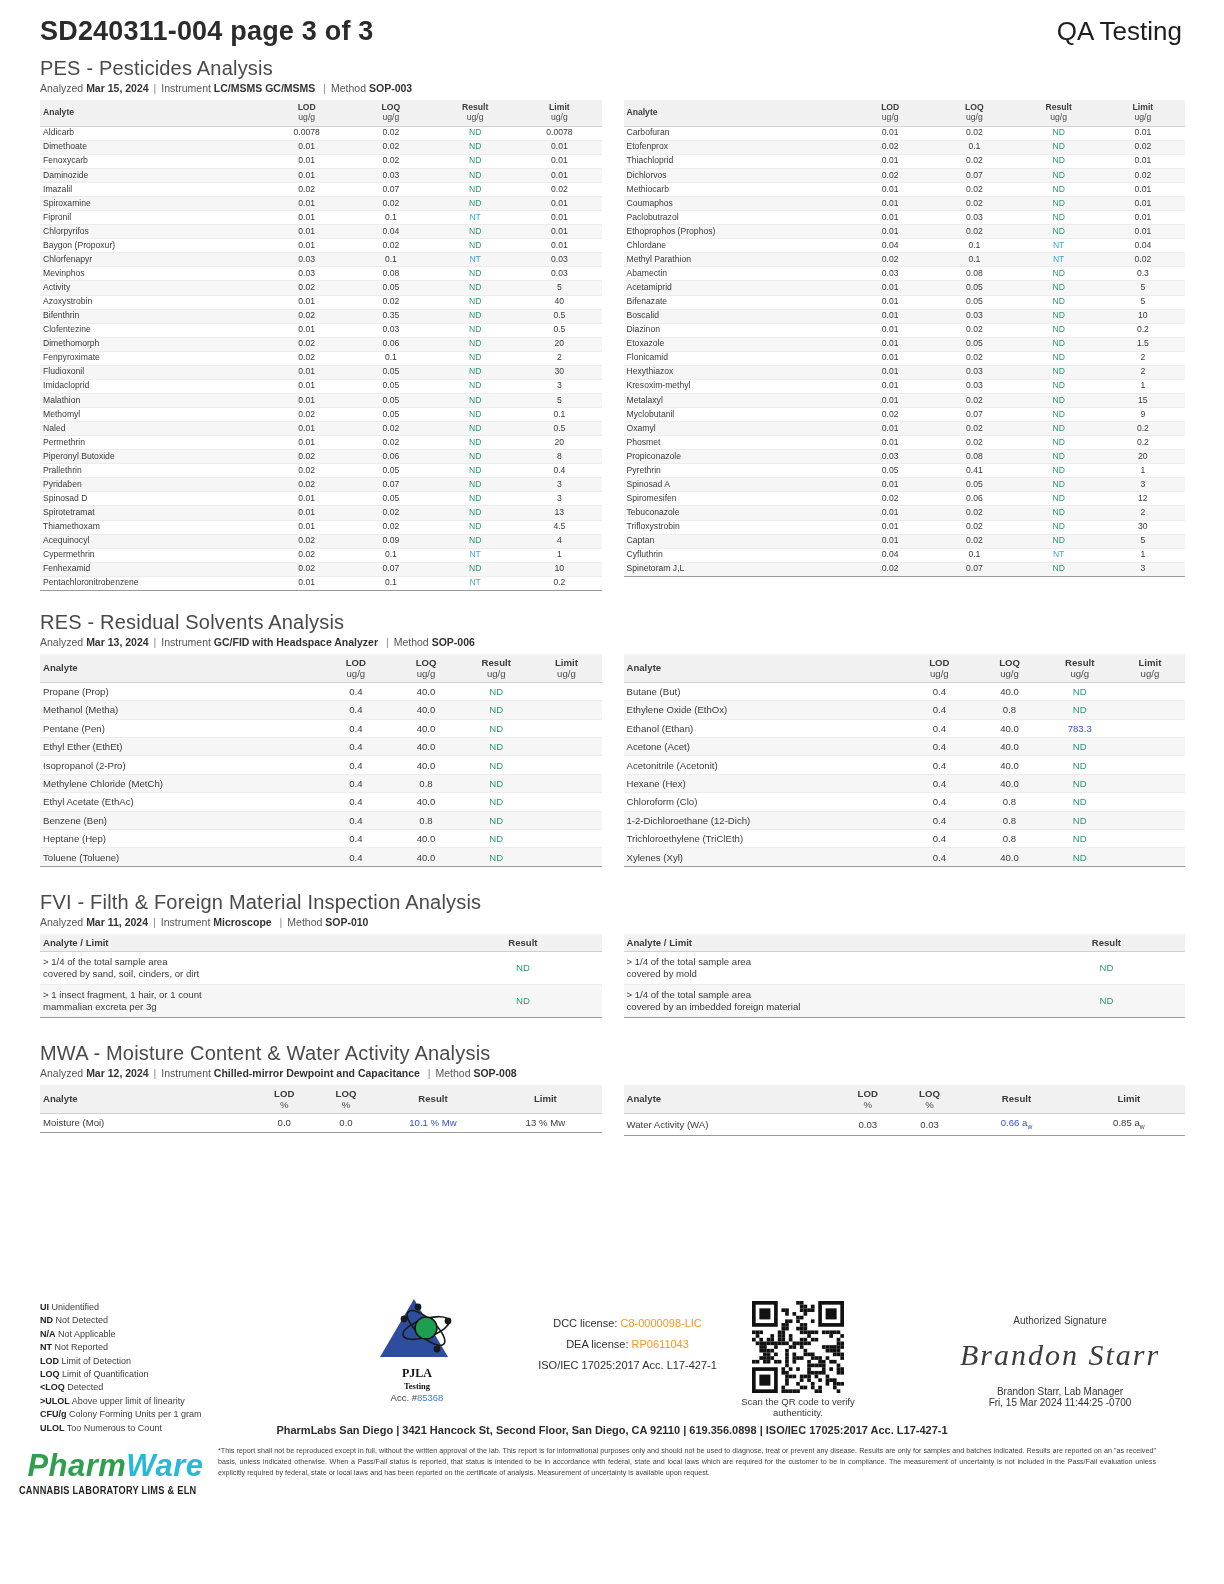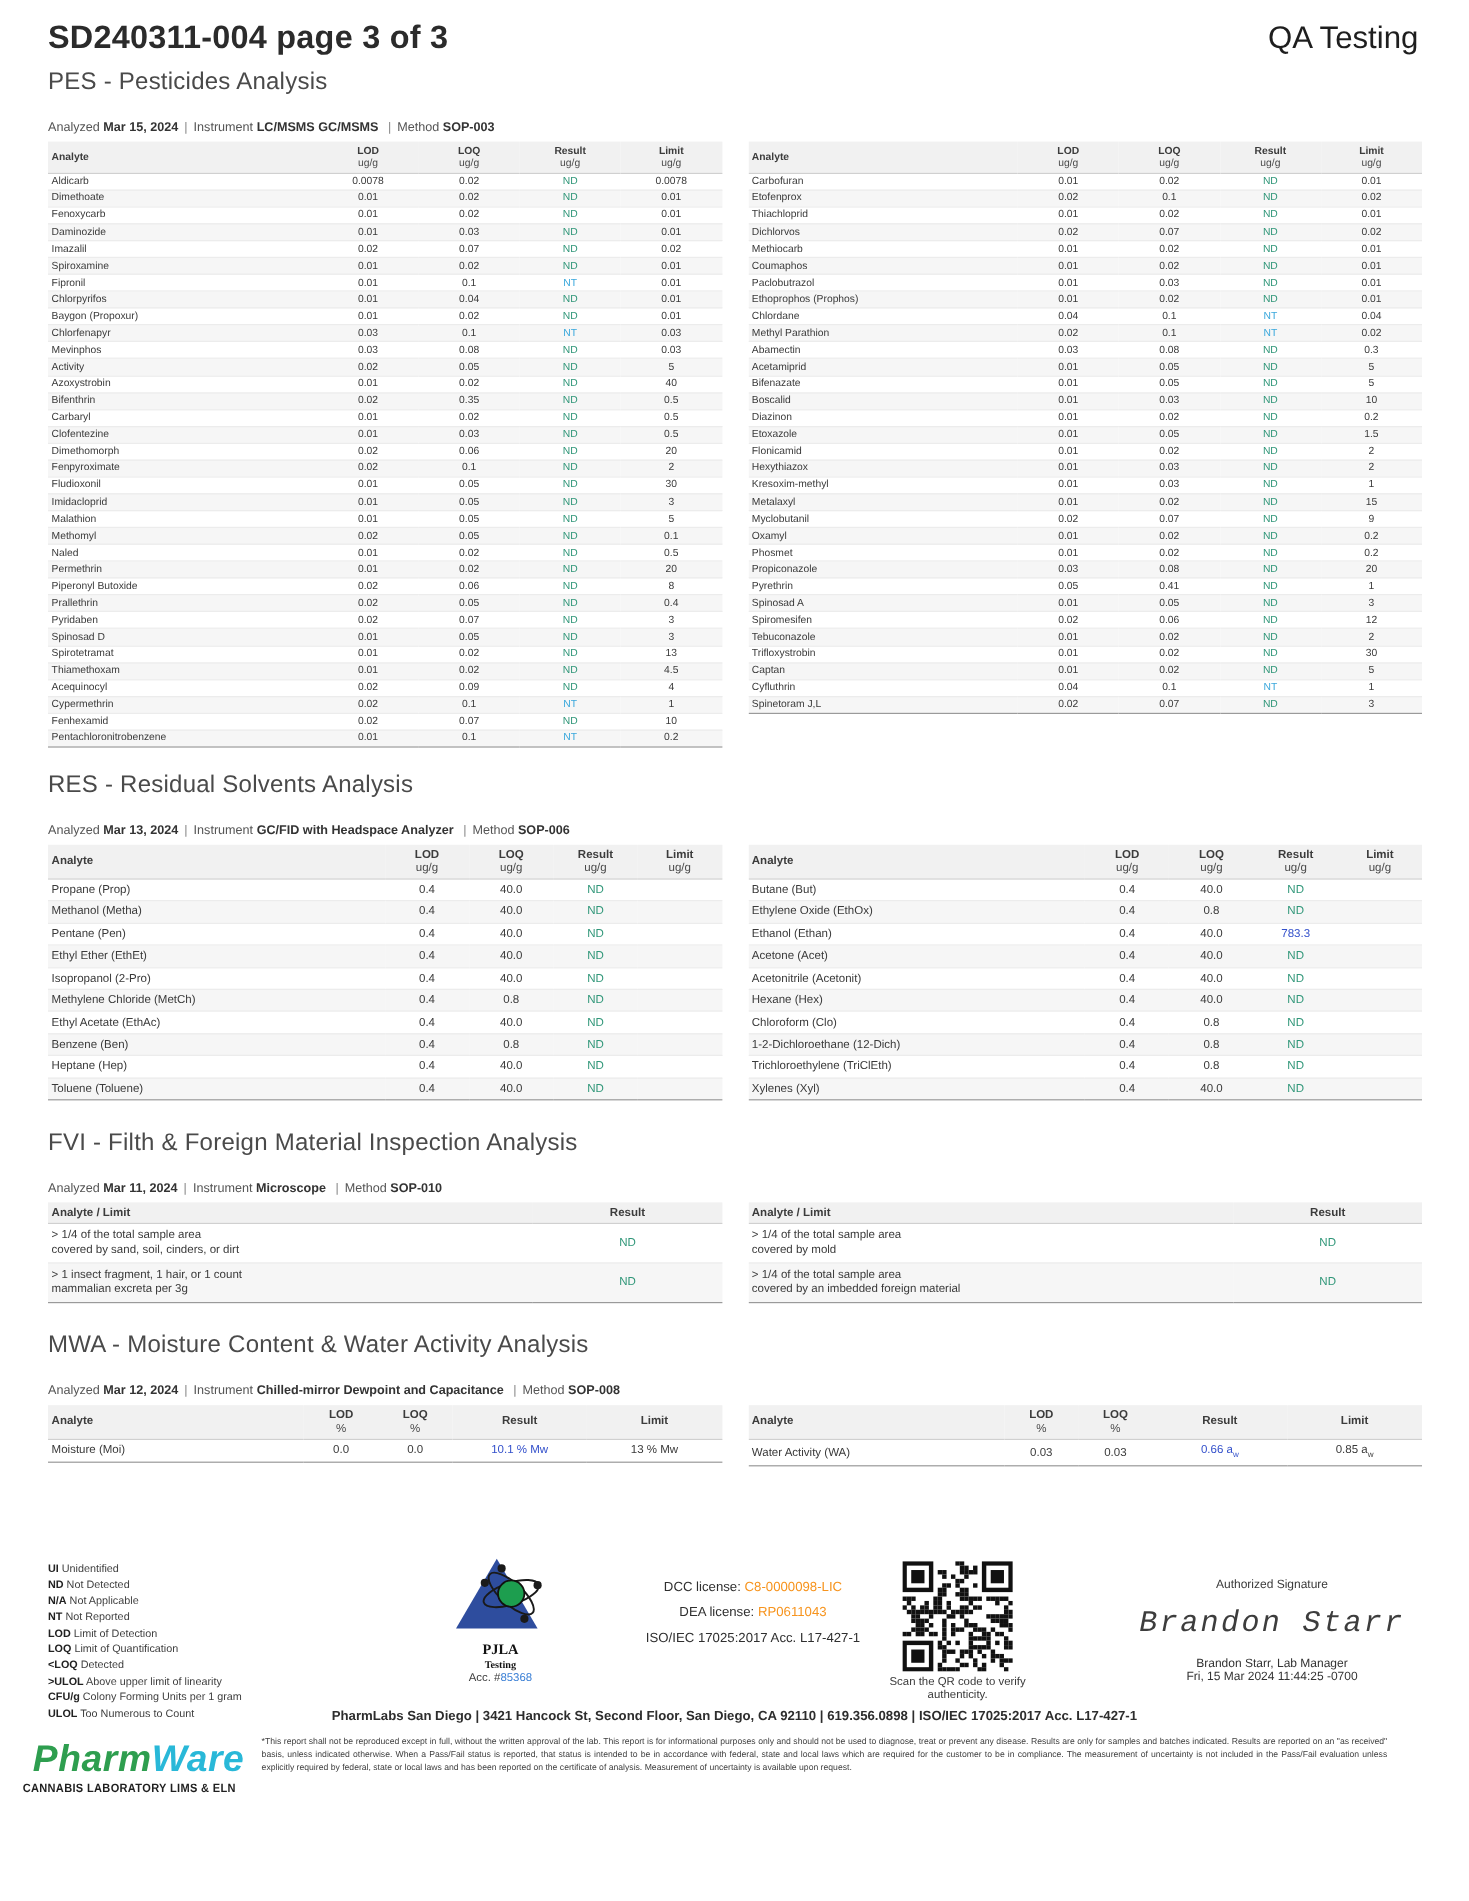--- a/index.html
+++ b/index.html
@@ -8,21 +8,21 @@
   .page { position:relative; width:1224px; height:1584px; background:#fff; overflow:hidden; }
 
   
   .top-header { display:flex; justify-content:space-between; align-items:flex-start; padding:16px 42px 0 40px; }
   .doc-title { font-size:27px; font-weight:bold; color:#2b2b2b; letter-spacing:0.2px; }
   .qa-label { font-size:26px; font-weight:normal; color:#1e1e1e; }
 
   
   .section { margin:10px 39px 0 40px; }
   .section-title { font-size:20px; color:#4a4a4a; font-weight:normal; letter-spacing:0.2px; }
-  .meta-line { font-size:10.5px; color:#555; margin-top:20px; }
+  .meta-line { font-size:10.5px; color:#555; margin-top:2px; }
   .meta-line b { color:#333; font-weight:bold; }
   .meta-sep { margin:0 5px; color:#888; }
 
   .two-col { display:flex; gap:22px; margin-top:6px; }
   .col { flex:1; }
 
   table { width:100%; border-collapse:collapse; border-bottom:1px solid #9a9a9a; }
   thead th { background:#f1f1f1; font-weight:bold; color:#3c3c3c; padding:3px 3px; border-bottom:1px solid #d0d0d0; vertical-align:middle; }
   th .unit { font-weight:normal; color:#4a4a4a; }
   th.left, td.cell-analyte { text-align:left; }
@@ -75,21 +75,21 @@
   .licenses { position:absolute; left:520px; top:22px; width:215px; text-align:center; font-size:11px; color:#2f2f2f; }
   .licenses .lic-line { margin-bottom:9px; }
   .lic-value { color:#f7941e; }
 
   .qr-box { position:absolute; left:752px; top:6px; width:95px; text-align:center; }
   .qr-box svg { display:block; }
   .qr-caption { position:absolute; left:718px; top:101px; width:160px; text-align:center; font-size:9.5px; color:#3a3a3a; }
 
   .sig-block { position:absolute; left:935px; top:20px; width:250px; text-align:center; }
   .sig-label { font-size:10px; color:#3a3a3a; }
-  .sig-script { font-family:Liberation Mono, monospace; font-style:italic; font-size:25px; color:#3d3d3d; margin-top:12px; letter-spacing:2px; }
+  .sig-script { font-family:Liberation Serif, serif; font-style:italic; font-size:30px; color:#3d3d3d; margin-top:12px; letter-spacing:2px; }
   .sig-name { font-size:10px; color:#333; margin-top:14px; }
   .sig-date { font-size:10px; color:#333; }
 
   .address-line { position:absolute; top:1424px; left:0; width:1224px; text-align:center; font-size:11px; font-weight:bold; color:#2d2d2d; }
 
   .bottom-row { position:absolute; top:1444px; left:0; width:1224px; }
   .pw-logo { position:absolute; left:18px; top:4px; width:195px; text-align:center; }
   .pw-word { font-size:31px; font-weight:bold; font-style:italic; letter-spacing:0.5px; }
   .pw-green { color:#2e9e4f; }
   .pw-teal { color:#29b8d8; }
@@ -212,27 +212,20 @@
                 <td class="cell-analyte">Azoxystrobin</td>
                 <td>0.01</td>
                 <td>0.02</td>
                 <td class="nd">ND</td>
                 <td>40</td>
               </tr>
               <tr>
                 <td class="cell-analyte">Bifenthrin</td>
                 <td>0.02</td>
                 <td>0.35</td>
-                <td class="nd">ND</td>
-                <td>0.5</td>
-              </tr>
-              <tr>
-                <td class="cell-analyte">Carbaryl</td>
-                <td>0.01</td>
-                <td>0.02</td>
                 <td class="nd">ND</td>
                 <td>0.5</td>
               </tr>
               <tr>
                 <td class="cell-analyte">Clofentezine</td>
                 <td>0.01</td>
                 <td>0.03</td>
                 <td class="nd">ND</td>
                 <td>0.5</td>
               </tr>

